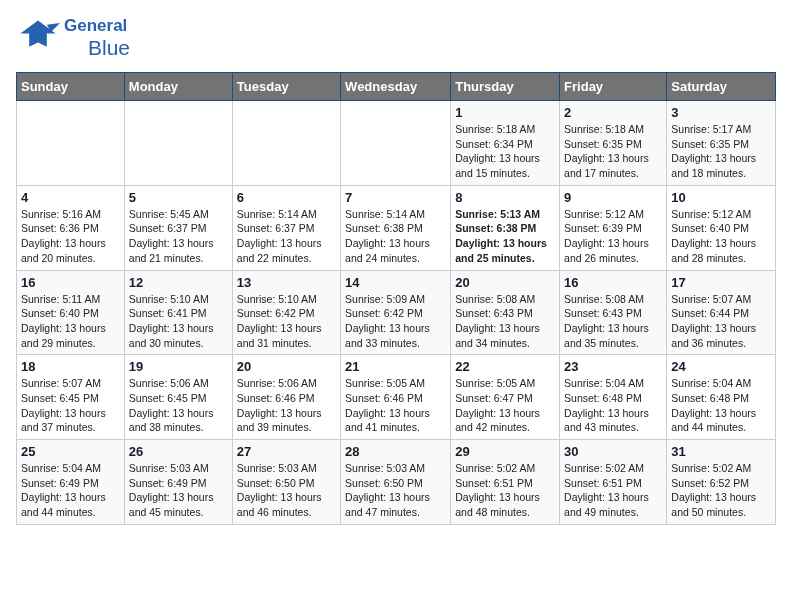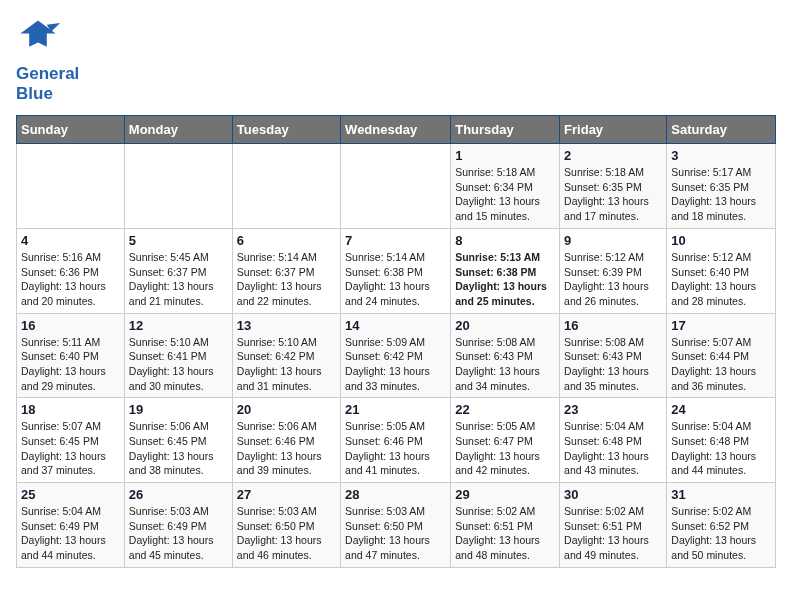--- a/index.html
+++ b/index.html
@@ -71,30 +71,30 @@
     }
     .empty-cell {
       background: #fff !important;
     }
   </style>
 </head>
 <body>
 
 <div class="header">
   <div class="logo">
-  <div style="display:flex;gap:4px;flex-direction:column;">
+  <div style="display:flex;align-items:center;gap:4px;">
     <div style="position:relative;width:44px;height:44px;">
       <svg viewBox="0 0 50 50" width="44" height="44">
         <polygon points="25,5 45,20 35,20 35,35 25,30 15,35 15,20 5,20" fill="#2563b0"></polygon>
         <polygon points="35,10 50,8 40,18" fill="#2563b0"></polygon>
       </svg>
     </div>
     <div style="line-height:1.15;">
       <div style="font-size:17px;font-weight:bold;color:#1a1a2e;"><span style="color:#2563b0;">General</span></div>
-      <div style="font-size:17px;font-weight:bold;color:#1a1a2e;"><span style="color:#2563b0;">Blue</span></div>
+      <div style="font-size:21px;font-weight:normal;color:#1a1a2e;margin-left:24px;"><span style="color:#2563b0;">Blue</span></div>
     </div>
   </div>
 </div>
   <div class="title-block">
     <div class="month-title"></div>
     <div class="location"></div>
   </div>
 </div>
 
 <table>

